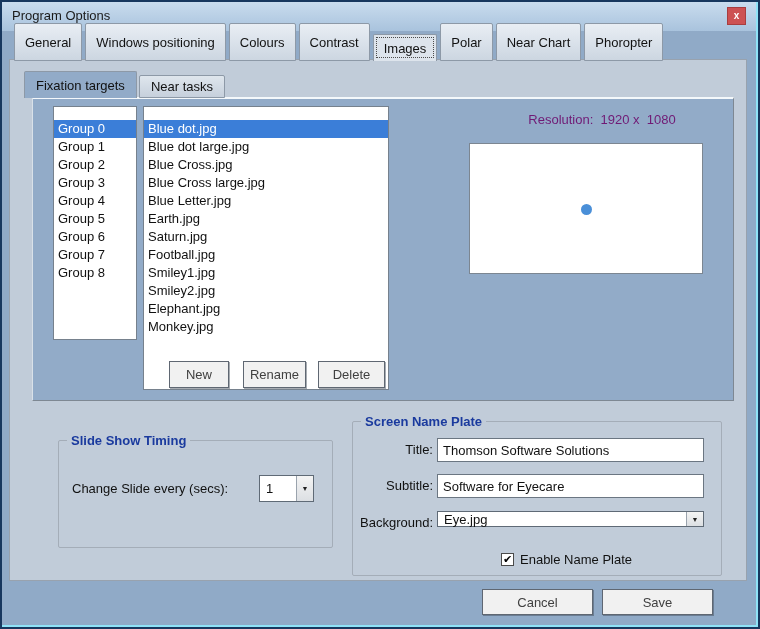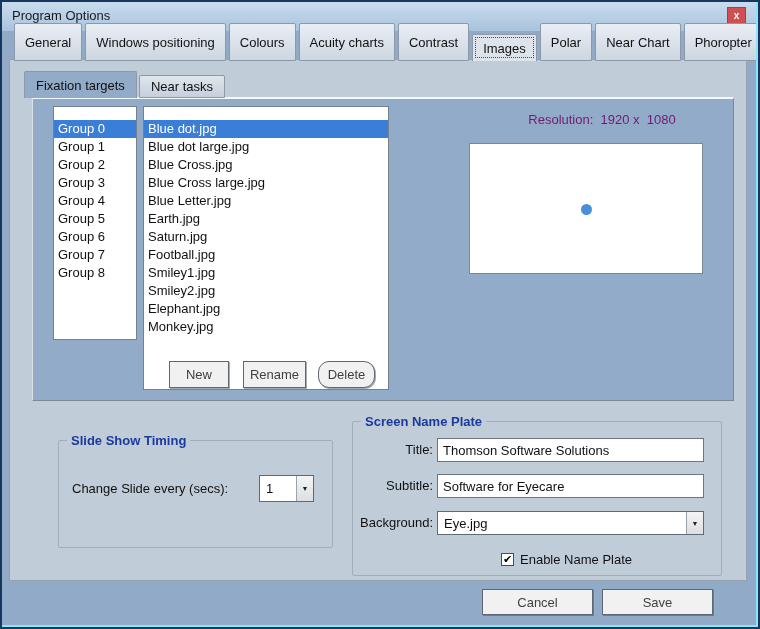--- a/index.html
+++ b/index.html
@@ -106,21 +106,21 @@
   
   .btn {
     position:absolute; height:27px;
     background:#f1f1f1; border:1px solid #5f6772;
     box-shadow:1px 1px 0 rgba(60,70,85,.45);
     font-family:"Liberation Sans", sans-serif; font-size:13px; color:#404040;
     cursor:default;
   }
   .btn-new    { left:136px; top:262px; width:60px; }
   .btn-rename { left:210px; top:262px; width:63px; }
-  .btn-delete { left:285px; top:262px; width:57px;border-radius:11px; }
+  .btn-delete { left:285px; top:262px; width:67px; }
 
   
   .groupbox {
     position:absolute; border:1px solid #a4adb8; border-radius:2px;
   }
   .legend {
     position:absolute; top:-8px; left:8px; padding:0 4px;
     background:#c1ccd9; color:#1a3a9e; font-weight:bold; font-size:13px;
     white-space:nowrap;
   }
@@ -145,21 +145,21 @@
 
   .np-row-label {
     position:absolute; left:2px; width:78px; text-align:right;
     height:24px; line-height:24px; font-size:13px; white-space:nowrap;
   }
   .text-input {
     position:absolute; left:84px; width:267px; height:24px;
     background:#fff; border:1px solid #6b7682; padding:0 5px;
     font-family:"Liberation Sans", sans-serif; font-size:13px; color:#111;
   }
-  .np-combo { left:84px; width:267px; height:24px; }
+  .np-combo { left:84px; width:267px; height:16px; }
 
   .cb-wrap { position:absolute; left:148px; top:130px; height:14px; display:flex; align-items:center; }
   .checkbox {
     width:13px; height:13px; background:#fff; border:1px solid #4a4a4a;
     display:flex; align-items:center; justify-content:center;
     font-size:11px; line-height:11px; color:#000; cursor:default;
   }
   .cb-label { margin-left:6px; font-size:13px; white-space:nowrap; }
 
   
@@ -173,21 +173,20 @@
 
   <div class="titlebar">
     <span class="title">Program Options</span>
     <div class="close-btn">x</div>
   </div>
 
   <div class="tabstrip">
       <div class="tab">General</div>
       <div class="tab">Windows positioning</div>
       <div class="tab">Colours</div>
-      <div class="tab">Acuity charts</div>
       <div class="tab">Contrast</div>
       <div class="tab selected">Images</div>
       <div class="tab">Polar</div>
       <div class="tab">Near Chart</div>
       <div class="tab">Phoropter</div>
     </div>
 
   <div class="page">
 
     <div class="subtabstrip">

